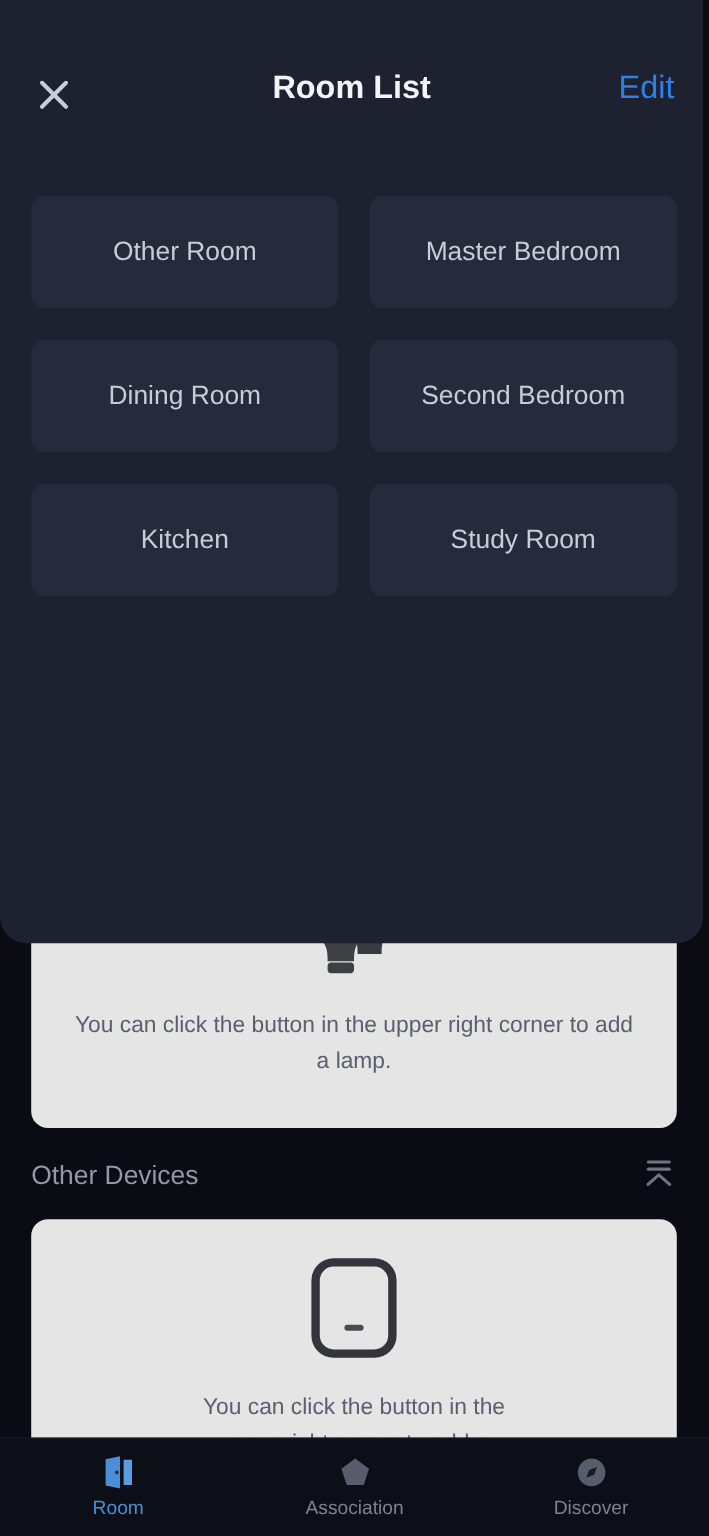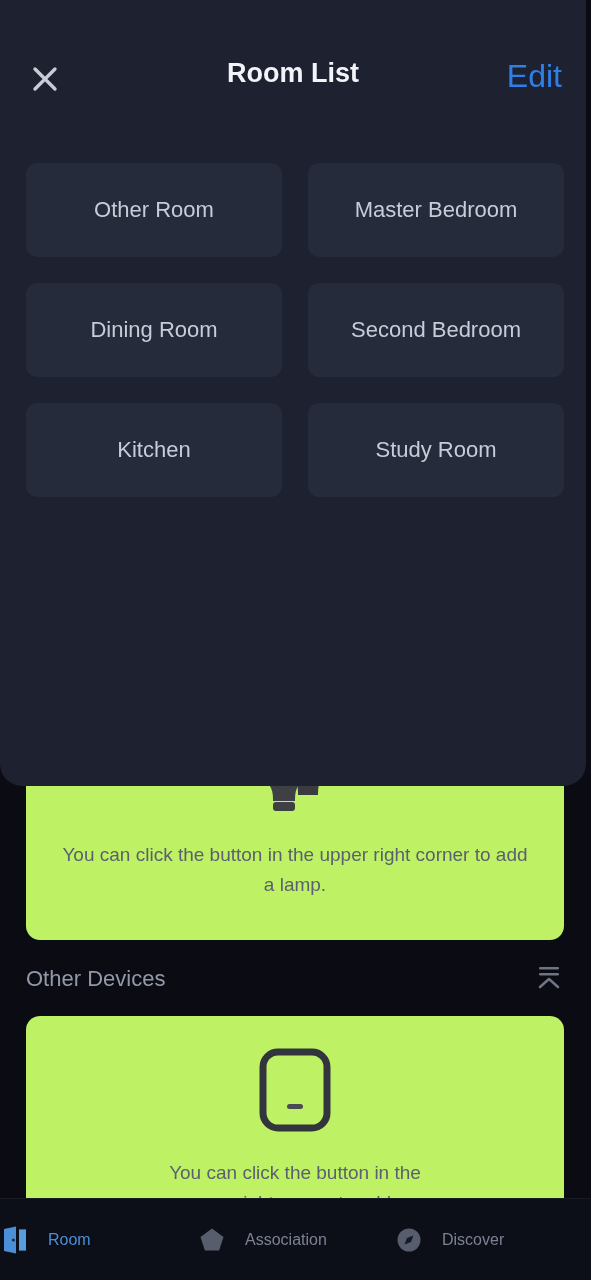--- a/index.html
+++ b/index.html
@@ -32,21 +32,21 @@
   .ico-green { background:#3f7d4a; position:relative; overflow:hidden; }
   .ico-green::after{content:"";position:absolute;left:6px;top:4px;width:8px;height:12px;background:#e8e8d8;border-radius:3px;opacity:.9;}
   .sb-right { margin-left:auto; display:flex; align-items:center; gap:9px; }
   .sb-right svg { display:block; }
 
   
   .bgpage { position:absolute; top:0; left:0; width:591px; height:1280px; }
 
   .empty-card {
     position:absolute; left:26px; width:538px;
-    background:#bef264; border-radius:14px;
+    background:#e5e5e5; border-radius:14px;
   }
   .card-lamp { top:700px; height:240px; }
   .card-dev  { top:1016px; height:200px; }
 
   .empty-inner { display:flex; flex-direction:column; align-items:center; justify-content:flex-start; height:100%; padding-top:30px; }
   .empty-text {
     color:#5b6070; font-size:19px; line-height:30px; text-align:center;
     width:470px; margin-top:24px;
   }
   .empty-text.narrow { width:300px; }
@@ -59,40 +59,40 @@
     display:flex; align-items:center; justify-content:space-between;
   }
   .section-title { color:#9299a8; font-size:22px; }
 
   
   .tabbar {
     position:absolute; bottom:0; left:0; width:591px; height:82px;
     background:#0d0f18; border-top:1px solid #181b26;
     display:flex; align-items:center; z-index:6;
   }
-  .tab { flex:1; display:flex; flex-direction:row; align-items:center; gap:18px; }
+  .tab { flex:1; display:flex; flex-direction:column; align-items:center; gap:7px; }
   .tab-label { font-size:16px; color:#7c8292; }
   .tab.active .tab-label { color:#4a8fd8; }
   .tab-ico { width:30px; height:30px; display:flex; align-items:center; justify-content:center; }
 
   
   .modal {
     position:absolute; top:0; left:0; width:586px; height:786px;
     background:#1d2130; border-radius:0 0 22px 22px; z-index:10;
   }
   .modal-head {
     position:relative; height:100px; display:flex; align-items:flex-start;
     padding:0 24px; margin-top:58px;
   }
   .close-btn { width:42px; height:42px; display:flex; align-items:center; justify-content:center; }
   .modal-title {
     position:absolute; left:0; right:0; text-align:center;
     color:#f2f4f8; font-size:27px; font-weight:bold;
   }
-  .edit-btn { margin-left:auto; color:#2f7fe8; font-size:32px; position:relative; z-index:2; }
+  .edit-btn { margin-left:auto; color:#2f7fe8; font-size:27px; position:relative; z-index:2; }
 
   .room-grid {
     display:grid; grid-template-columns:256px 256px; gap:26px 26px;
     padding:0 26px; margin-top:5px;
   }
   .room-card {
     height:94px; background:#262b3c; border-radius:11px;
     display:flex; align-items:center; justify-content:center;
     color:#c8ccd8; font-size:22px;
   }

